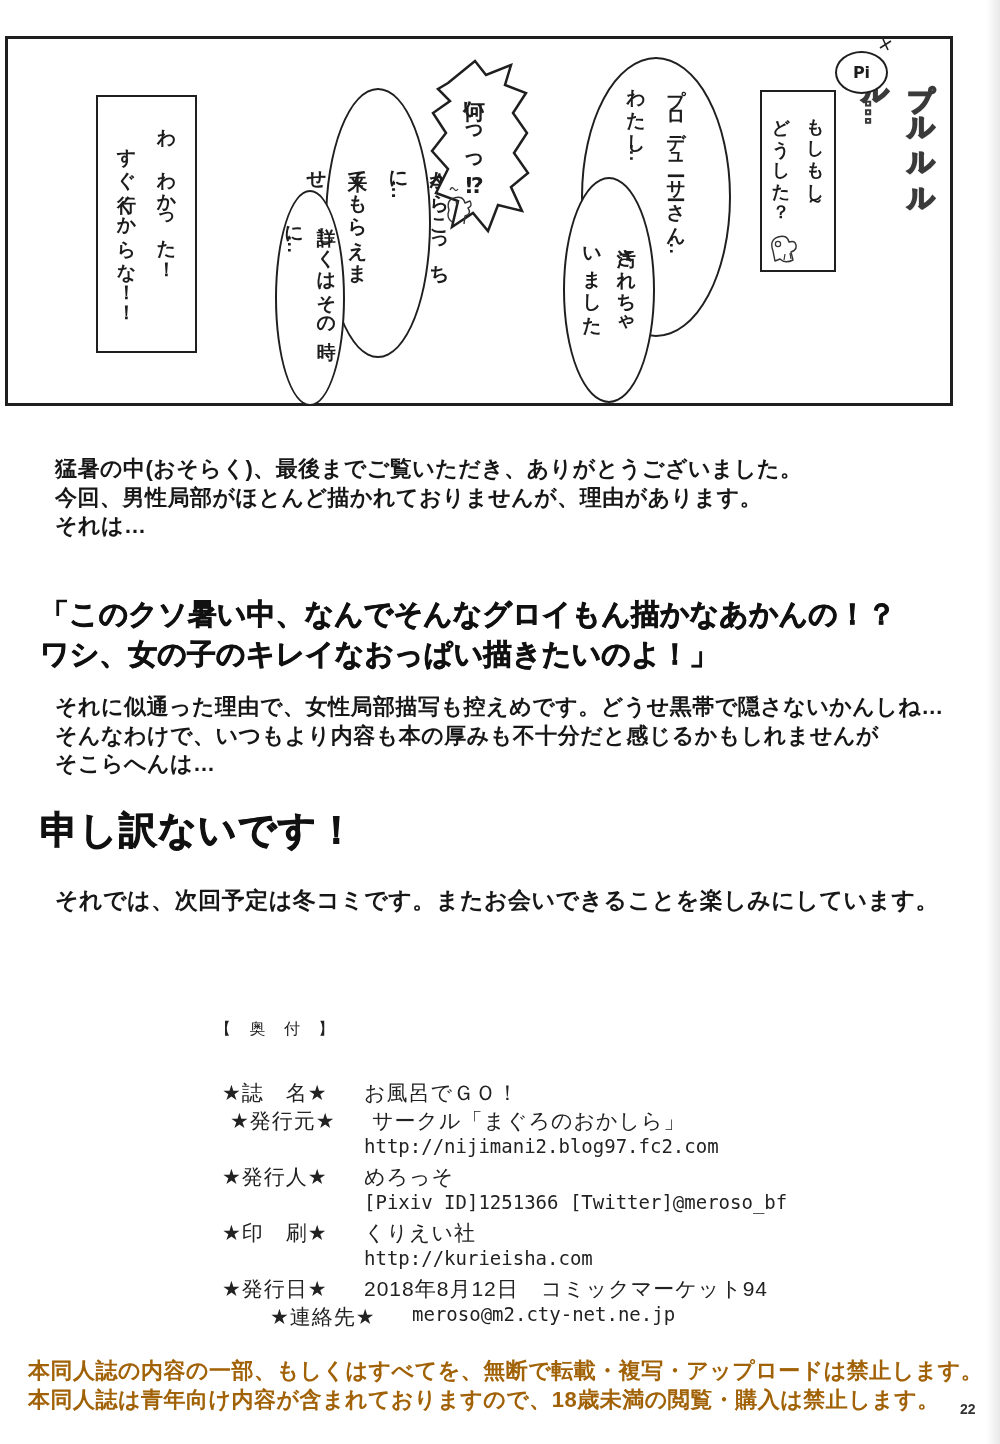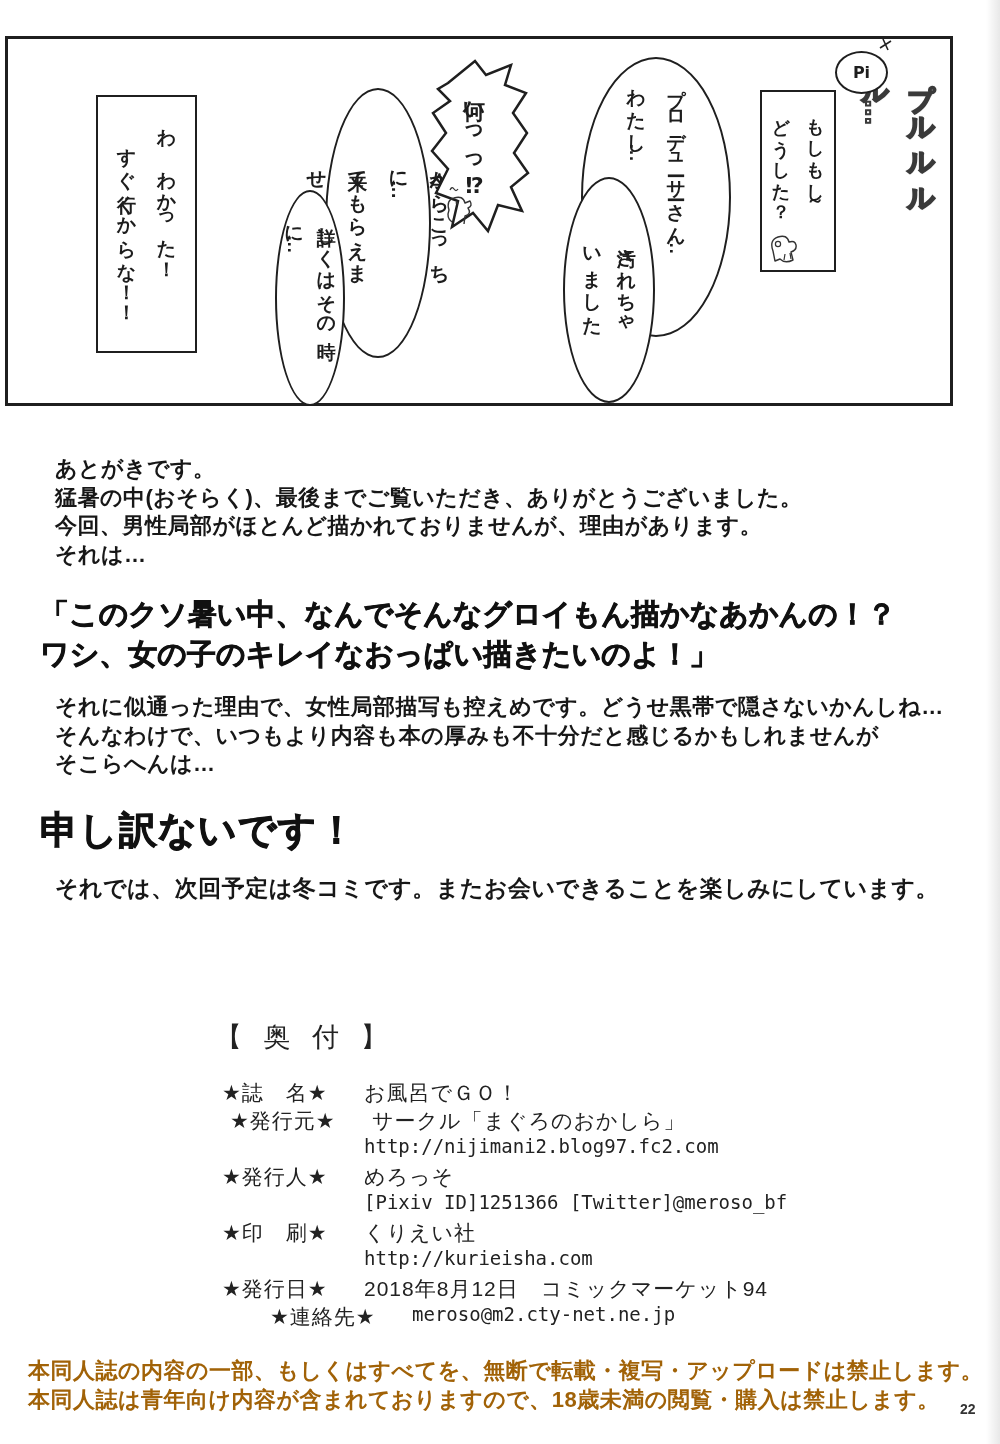--- a/index.html
+++ b/index.html
@@ -22,22 +22,22 @@
     position:absolute;writing-mode:vertical-rl;font-weight:bold;color:#ffffff;
     -webkit-text-stroke:2px #3a3a3a;text-shadow:0 0 1.5px #555;
   }
   
   .tblock{position:absolute;white-space:nowrap;}
   .tline{white-space:nowrap;}
   .intro,.bodytext{font-size:22px;font-weight:bold;line-height:28.5px;letter-spacing:0.5px;color:#171717;}
   .bigquote{font-size:29px;font-weight:900;line-height:40px;letter-spacing:0px;color:#111;
     -webkit-text-stroke:0.7px #111;}
   .apology{font-size:38px;font-weight:900;letter-spacing:1px;color:#111;-webkit-text-stroke:0.9px #111;}
-  .closing{font-size:23px;font-weight:bold;letter-spacing:0.5px;color:#171717;}
-  .colo-header{font-size:27px;letter-spacing:7px;color:#222;}
+  .closing{font-size:23px;font-weight:bold;letter-spacing:0.5px;color:#171717;margin-top:12px;}
+  .colo-header{font-size:16px;letter-spacing:7px;color:#222;}
   .colo-rows{position:absolute;}
   .colo-row{position:absolute;height:26px;width:740px;}
   .c-label{position:absolute;left:0;font-size:21px;letter-spacing:1px;color:#222;}
   .c-value{position:absolute;left:142px;font-size:21px;letter-spacing:1px;color:#222;}
   .c-value.mono{font-family:"DejaVu Sans Mono","Liberation Mono",monospace;font-size:19px;letter-spacing:0;}
   .disclaimer{font-size:22px;font-weight:bold;line-height:29px;letter-spacing:0.5px;color:#a16207;}
   .pagenum{font-size:14px;font-weight:bold;color:#333;}
   svg{position:absolute;overflow:visible;}
 </style>
 </head>
@@ -95,21 +95,20 @@
     <div style="position:absolute;left:50%;top:50%;transform:translate(-50%,-54%);
                 font-family:'DejaVu Sans',sans-serif;font-size:16px;font-weight:600;">Pi</div>
   </div>
   <svg style="left:877px;top:37px;z-index:5;" width="17" height="17" viewBox="0 0 17 17">
     <path d="M3 11 L14 4 M6 2 L11 13" fill="none" stroke="#222" stroke-width="1.6"></path>
   </svg>
 
   <div class="sfx" style="left:898px;top:63px;width:46px;height:210px;font-size:27px;line-height:46px;letter-spacing:5px;z-index:2;">プルルルル…</div>
 
   <div class="tblock intro" style="left:55px;top:455px;">
-    <div class="tline">あとがきです。</div>
     <div class="tline">猛暑の中(おそらく)、最後までご覧いただき、ありがとうございました。</div>
     <div class="tline">今回、男性局部がほとんど描かれておりませんが、理由があります。</div>
     <div class="tline">それは…</div>
   </div>
 
   <div class="tblock bigquote" style="left:40px;top:594px;">
     <div class="tline">「このクソ暑い中、なんでそんなグロイもん描かなあかんの！？</div>
     <div class="tline">ワシ、女の子のキレイなおっぱい描きたいのよ！」</div>
   </div>
 

